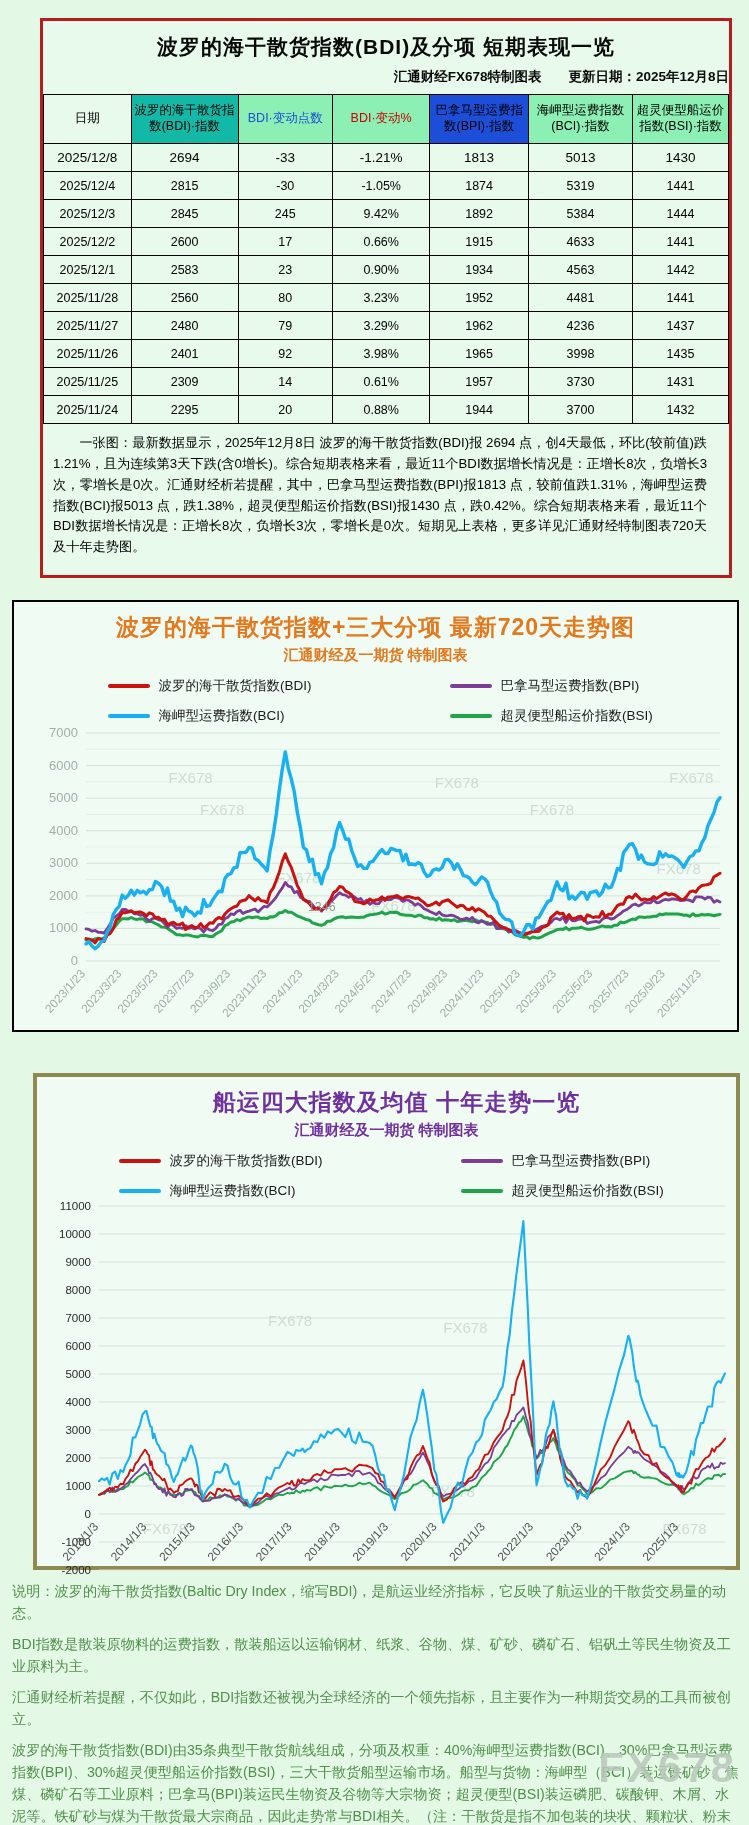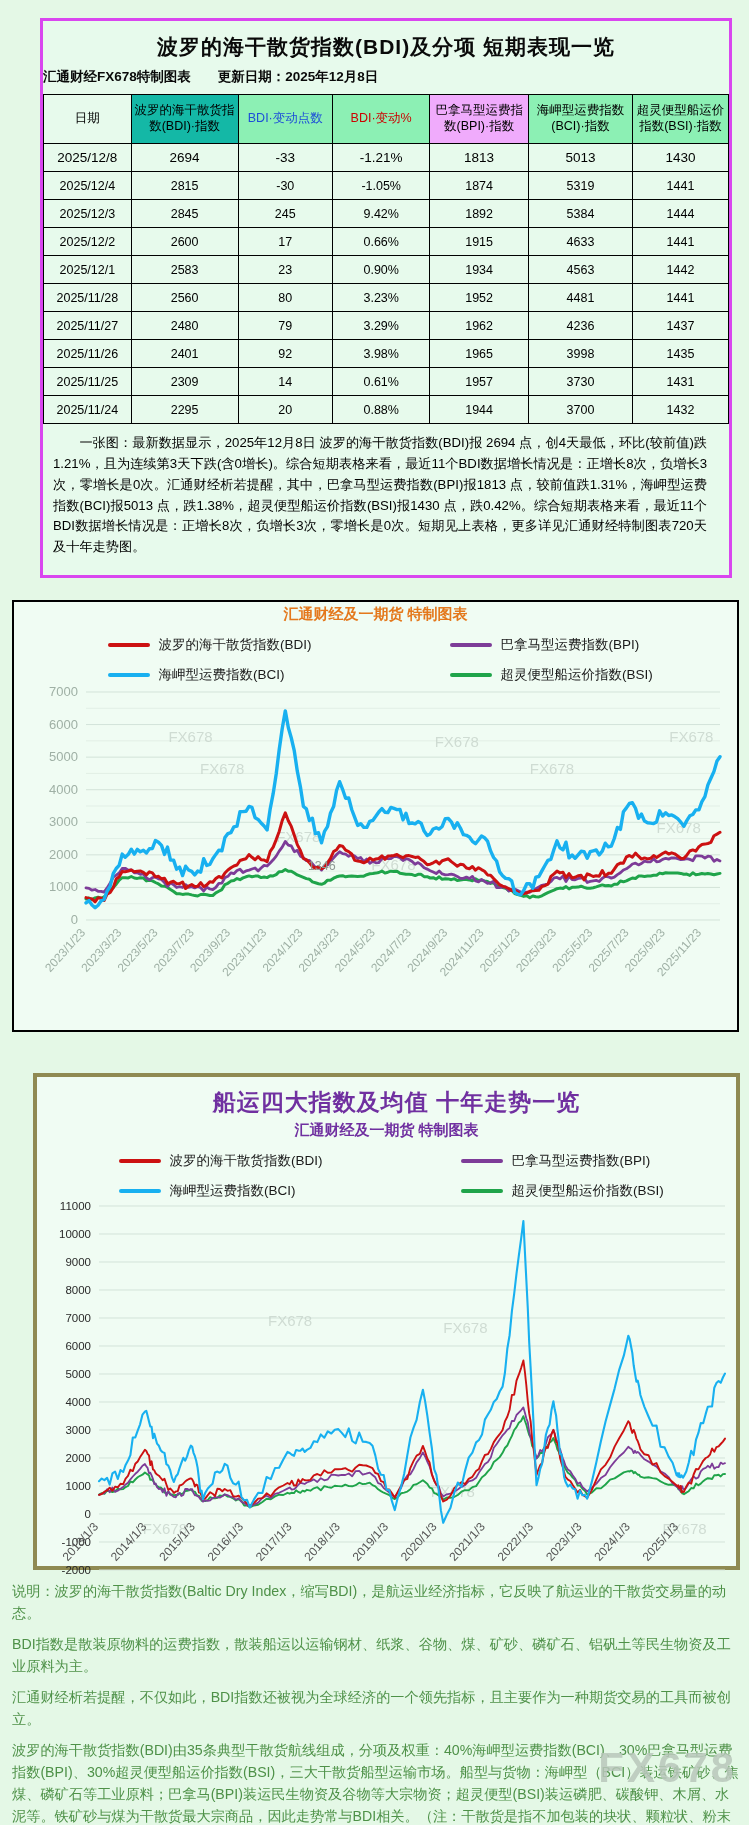--- a/index.html
+++ b/index.html
@@ -4,23 +4,23 @@
 <style>
   html,body{margin:0;padding:0;}
   body{
     width:749px;height:1825px;position:relative;
     background:#e4f8e6;
     font-family:"Liberation Sans","DejaVu Sans",sans-serif;
     overflow:hidden;
   }
   .card{position:absolute;box-sizing:border-box;}
   
-  .table-card{left:40px;top:18px;width:692px;height:560px;border:3px solid #d946ef;background:#e7faec;}
+  .table-card{left:40px;top:18px;width:692px;height:560px;border:3px solid #b91c1c;background:#e7faec;}
   .t-title{text-align:center;font-size:21px;font-weight:bold;margin-top:12px;letter-spacing:1px;color:#0a0a0a;}
-  .t-subtitle{text-align:left;font-size:13.5px;font-weight:bold;margin-top:7px;color:#0a0a0a;}
+  .t-subtitle{text-align:right;font-size:13.5px;font-weight:bold;margin-top:7px;color:#0a0a0a;}
   table{width:100%;border-collapse:collapse;margin-top:8px;table-layout:fixed;}
   th,td{border:1.6px solid #000;text-align:center;font-size:12.5px;color:#000;overflow:hidden;}
   th{height:44px;font-weight:normal;line-height:1.25;padding:2px 1px;}
   td{height:27px;padding:0;}
   tr.latest td{font-weight:normal;font-size:13.5px;}
   .t-summary{font-size:13.2px;line-height:1.58;padding:9px 22px 0 10px;text-indent:2em;color:#000;text-align:justify;}
   
   .chart-card1{left:12px;top:600px;width:727px;height:432px;border:2.5px solid #000;background:#f0fcf3;}
   .chart-card2{left:33px;top:1073px;width:707px;height:497px;border:4px solid #8f8a52;background:#f0fcf3;}
   .c-title{text-align:center;font-size:23px;font-weight:bold;margin-top:10px;letter-spacing:1px;}
@@ -49,21 +49,21 @@
         <col style="width: 14.4%;">
         <col style="width: 15.2%;">
         <col style="width: 14%;">
       </colgroup>
       <thead>
         <tr>
           <th>日期</th>
           <th style="background: #14b8a6;">波罗的海干散货指数(BDI)·指数</th>
           <th style="background: rgb(140, 240, 180); color: #1d4ed8;">BDI·变动点数</th>
           <th style="background: rgb(140, 240, 180); color: rgb(204, 0, 0);">BDI·变动%</th>
-          <th style="background: #f0abfc;">巴拿马型运费指数(BPI)·指数</th>
+          <th style="background: #1d4ed8;">巴拿马型运费指数(BPI)·指数</th>
           <th style="background: rgb(140, 240, 180);">海岬型运费指数(BCI)·指数</th>
           <th style="background: rgb(140, 240, 180);">超灵便型船运价指数(BSI)·指数</th>
         </tr>
       </thead>
       <tbody>
         <tr class="latest">
           <td>2025/12/8</td>
           <td>2694</td>
           <td>-33</td>
           <td>-1.21%</td>
@@ -151,20 +151,21 @@
           <td>1944</td>
           <td>3700</td>
           <td>1432</td>
         </tr>
       </tbody>
     </table>
   <div class="t-summary">一张图：最新数据显示，2025年12月8日 波罗的海干散货指数(BDI)报 2694 点，创4天最低，环比(较前值)跌1.21%，且为连续第3天下跌(含0增长)。综合短期表格来看，最近11个BDI数据增长情况是：正增长8次，负增长3次，零增长是0次。汇通财经析若提醒，其中，巴拿马型运费指数(BPI)报1813 点，较前值跌1.31%，海岬型运费指数(BCI)报5013 点，跌1.38%，超灵便型船运价指数(BSI)报1430 点，跌0.42%。综合短期表格来看，最近11个BDI数据增长情况是：正增长8次，负增长3次，零增长是0次。短期见上表格，更多详见汇通财经特制图表720天及十年走势图。</div>
 </div>
 
 <div class="card chart-card1">
+  <div class="c-title" style="color: rgb(228, 120, 28);">波罗的海干散货指数+三大分项  最新720天走势图</div>
   <div class="c-subtitle" style="color: rgb(228, 120, 28);">汇通财经及一期货 特制图表</div>
   <div class="legend" id="legend0">
       <div class="legend-item">
         <span class="swatch" style="background: rgb(204, 17, 17);"></span>
         <span>波罗的海干散货指数(BDI)</span>
       </div>
       <div class="legend-item">
         <span class="swatch" style="background: rgb(125, 60, 152);"></span>
         <span>巴拿马型运费指数(BPI)</span>
       </div>

